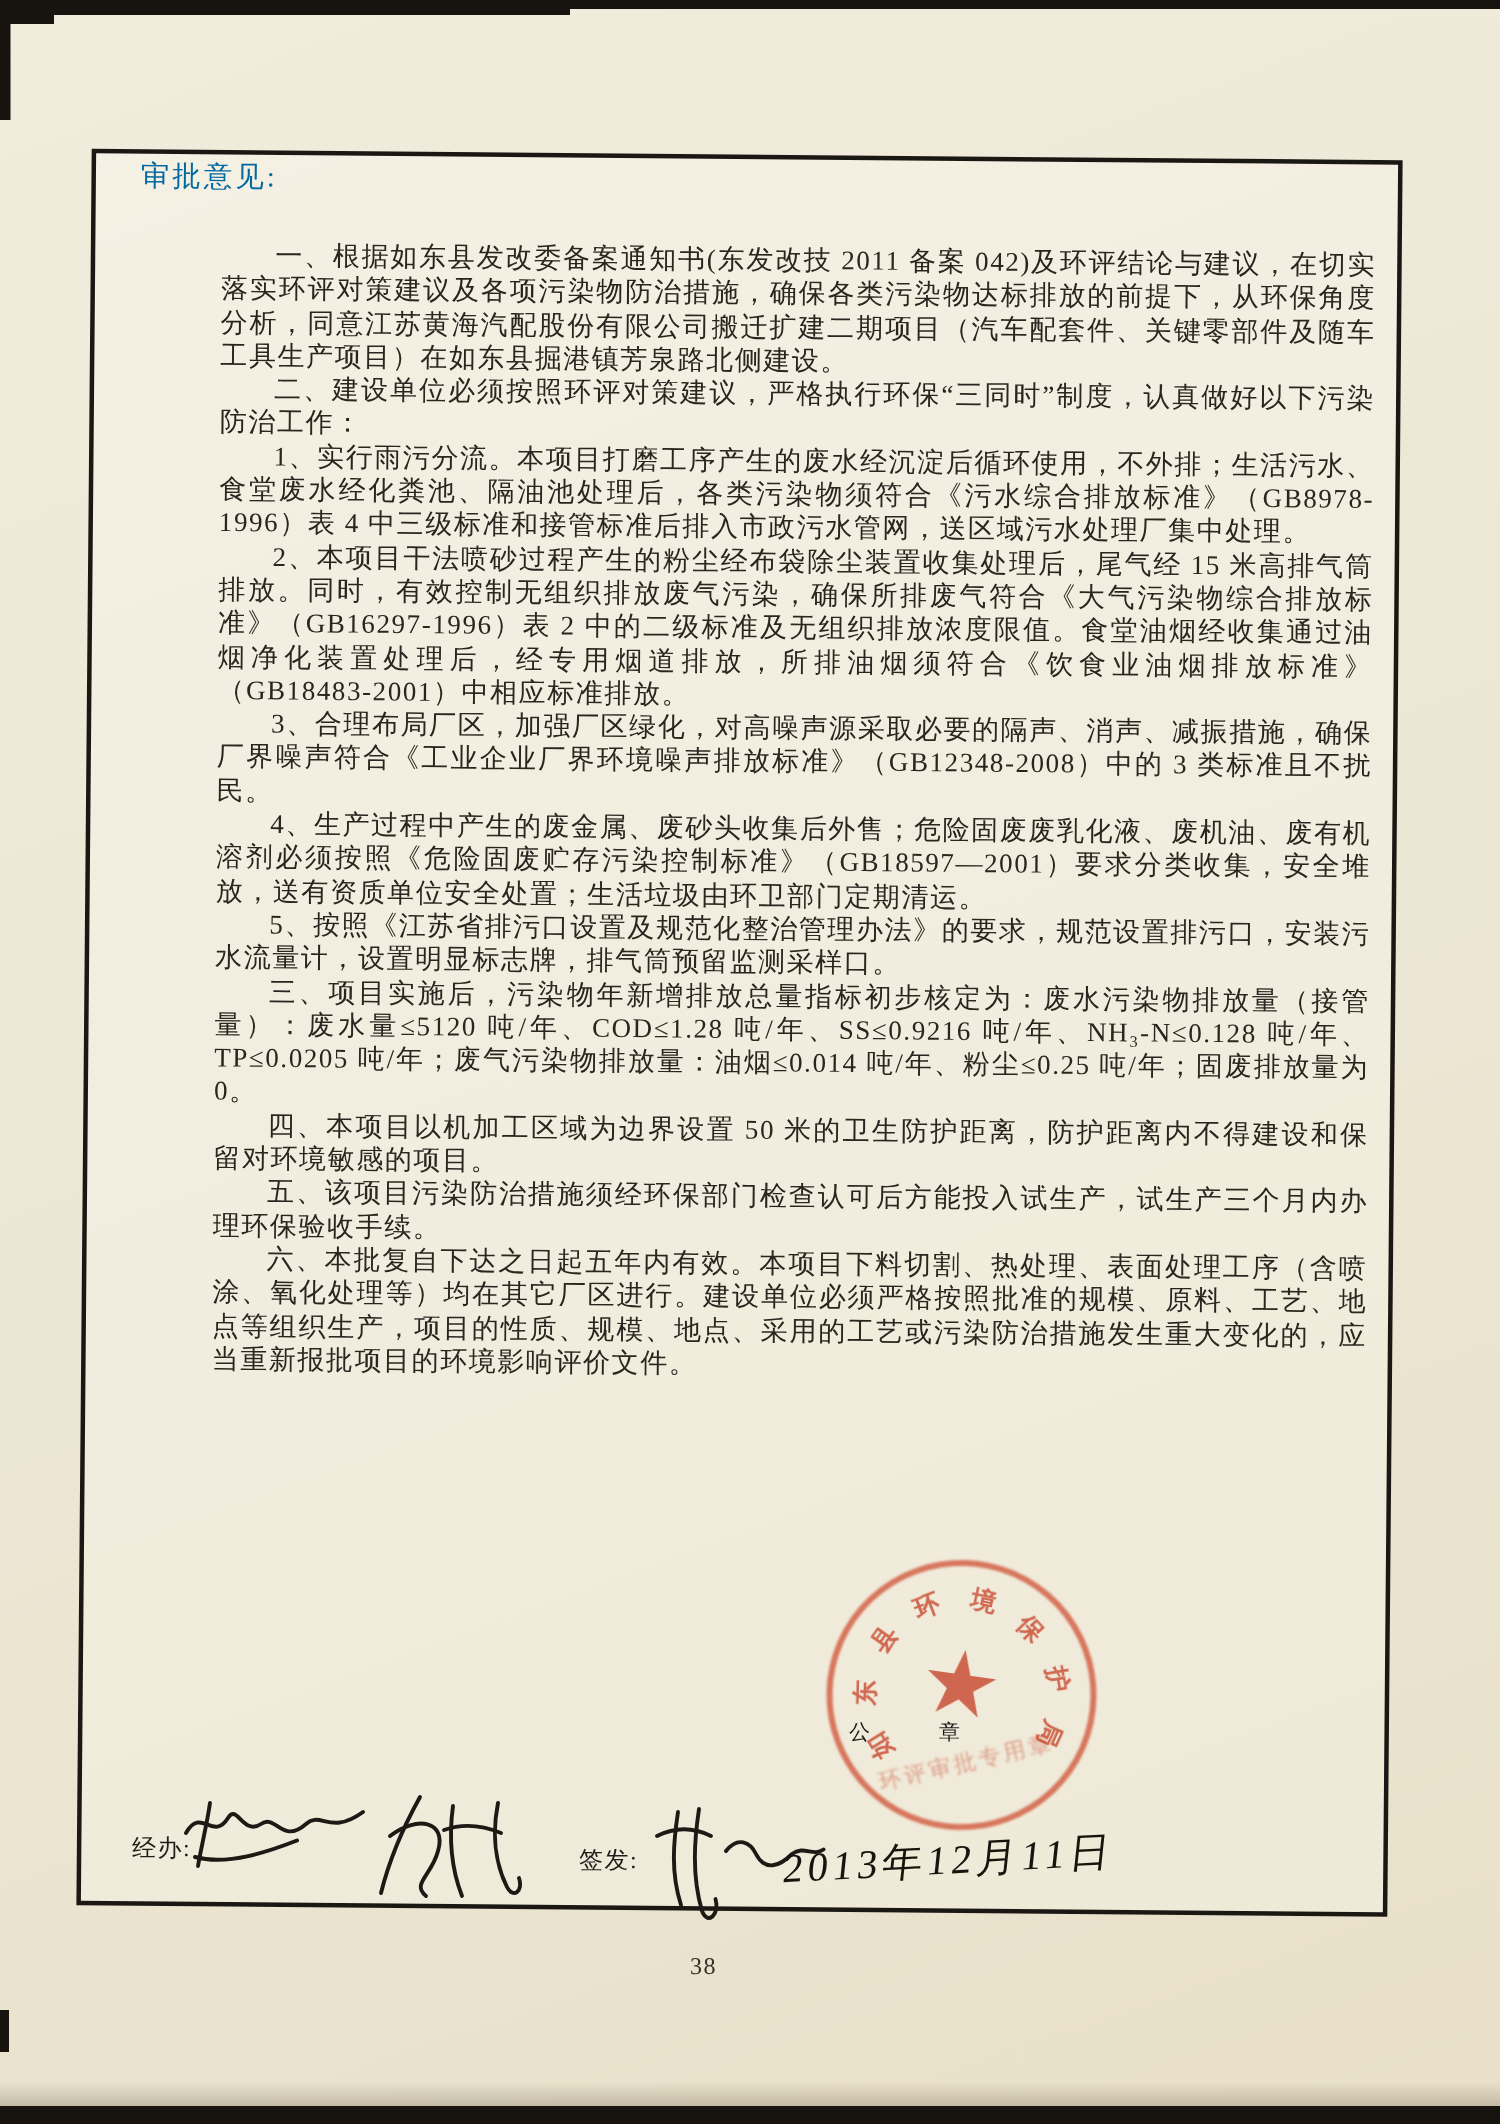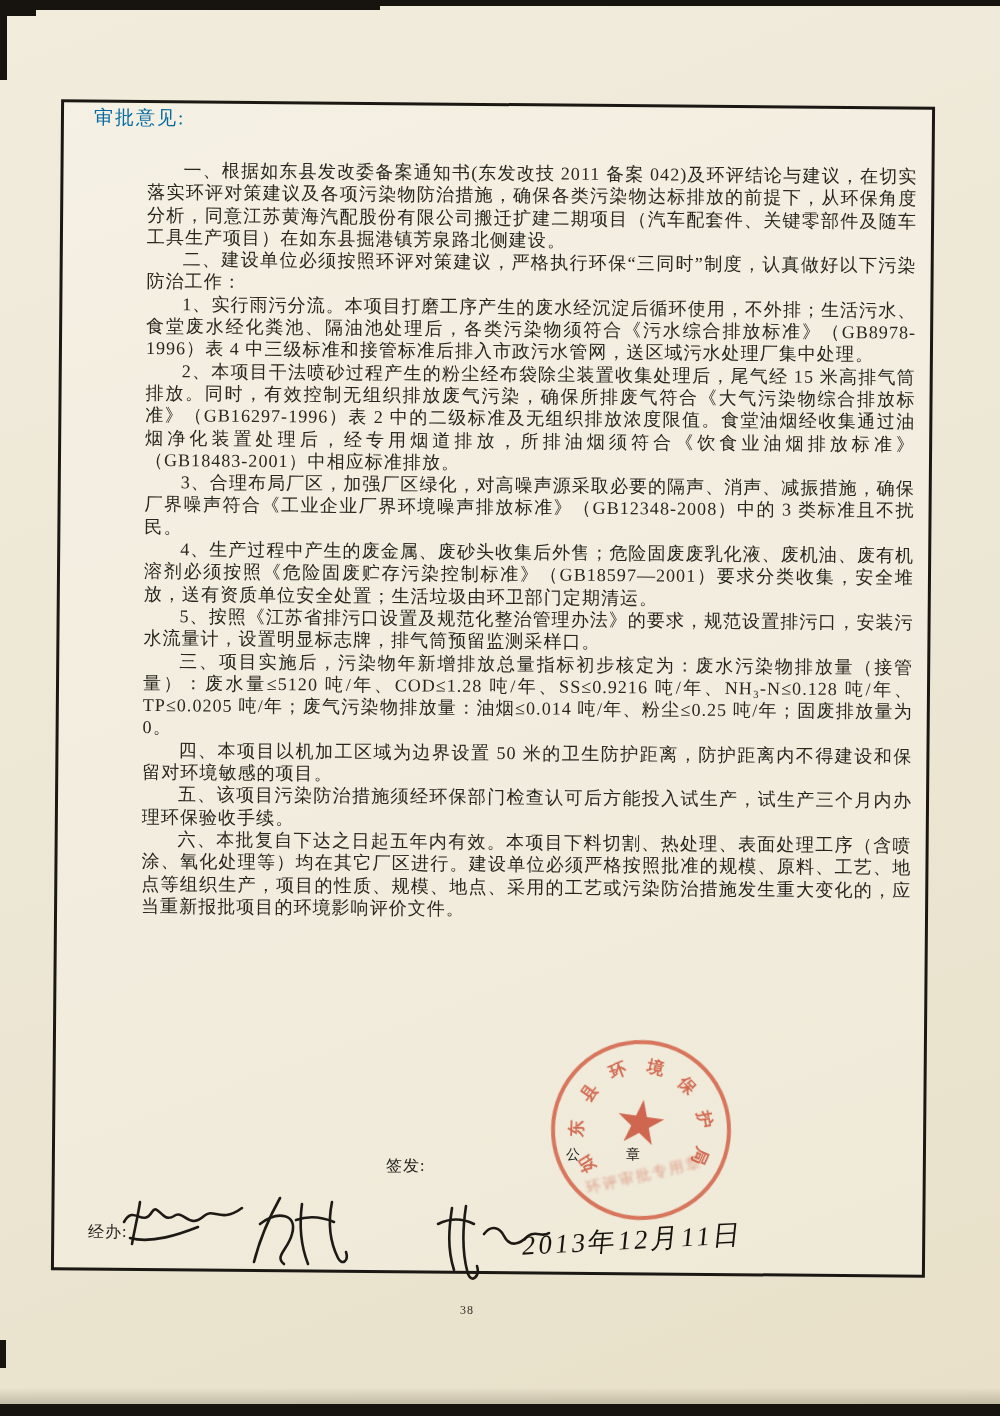--- a/index.html
+++ b/index.html
@@ -34,21 +34,21 @@
     font-size:60px;color:rgba(196,58,32,.75);filter:blur(.4px);line-height:1;}
   .stamp-inner-text{position:absolute;left:50%;top:126px;transform:translateX(-50%) rotate(-9deg);
     white-space:nowrap;font-size:15px;letter-spacing:2px;color:rgba(198,62,36,.45);filter:blur(.8px);}
   .gongzhang{position:absolute;left:566px;top:1146px;font-size:14px;letter-spacing:16px;color:#1d1a16;z-index:5;}
   
   .foot-label{position:absolute;font-size:16px;color:#211e1a;letter-spacing:1px;}
   .sig{position:absolute;}
   .sig path{fill:none;stroke:#1d1a15;stroke-width:2.6;stroke-linecap:round;}
   .hand-date{position:absolute;left:522px;top:1222px;font-size:27px;color:#17140e;
     letter-spacing:3px;transform:rotate(-3deg) skewX(-9deg);white-space:nowrap;}
-  .page-num{position:absolute;left:460px;top:1303px;font-size:12px;color:#33302a;letter-spacing:1px;}
+  .page-num{position:absolute;left:460px;top:1303px;font-size:16px;color:#33302a;letter-spacing:1px;}
 </style>
 </head>
 <body>
 
 <div class="artifact" style="left:0;top:0;width:1000px;height:6px;"></div>
 <div class="artifact" style="left:0;top:0;width:380px;height:10px;"></div>
 <div class="artifact" style="left:0;top:0;width:36px;height:16px;"></div>
 <div class="artifact" style="left:0;top:4px;width:7px;height:76px;"></div>
 <div class="bottom-shadow"></div>
 <div class="artifact" style="left:0;top:1404px;width:1000px;height:12px;"></div>
@@ -94,21 +94,21 @@
   <path d="M6 28 C16 10, 24 34, 34 18 C40 8, 44 30, 56 22 C66 15, 70 36, 86 22 C96 13, 102 30, 124 14"></path>
   <path d="M12 44 C34 50, 62 40, 80 33"></path>
 </svg>
 <svg class="sig" style="left:246px;top:1192px;" width="110" height="84" viewBox="0 0 110 84">
   <path d="M34 6 C24 24, 14 46, 8 70"></path>
   <path d="M14 32 C32 18, 52 22, 46 42 C42 58, 28 64, 38 72"></path>
   <path d="M56 12 C53 34, 55 54, 62 72"></path>
   <path d="M50 28 C64 23, 76 25, 88 30"></path>
   <path d="M86 10 C82 30, 84 50, 92 66 C96 74, 103 69, 100 60"></path>
 </svg>
-<div class="foot-label" style="left:386px;top:1156px;">签发:</div>
+<div class="foot-label" style="left:386px;top:1230px;">签发:</div>
 <svg class="sig" style="left:428px;top:1200px;" width="125" height="88" viewBox="0 0 125 88">
   <path d="M24 8 C21 28, 19 48, 26 70"></path>
   <path d="M10 24 C24 17, 36 19, 46 24"></path>
   <path d="M38 6 C35 26, 33 50, 40 74 C44 84, 52 76, 49 66"></path>
   <path d="M56 34 C64 24, 72 28, 76 36 C82 48, 92 44, 100 36 C108 30, 114 38, 121 33"></path>
 </svg>
 <div class="hand-date">2013年12月11日</div>
 
 <div class="page-num">38</div>
 

